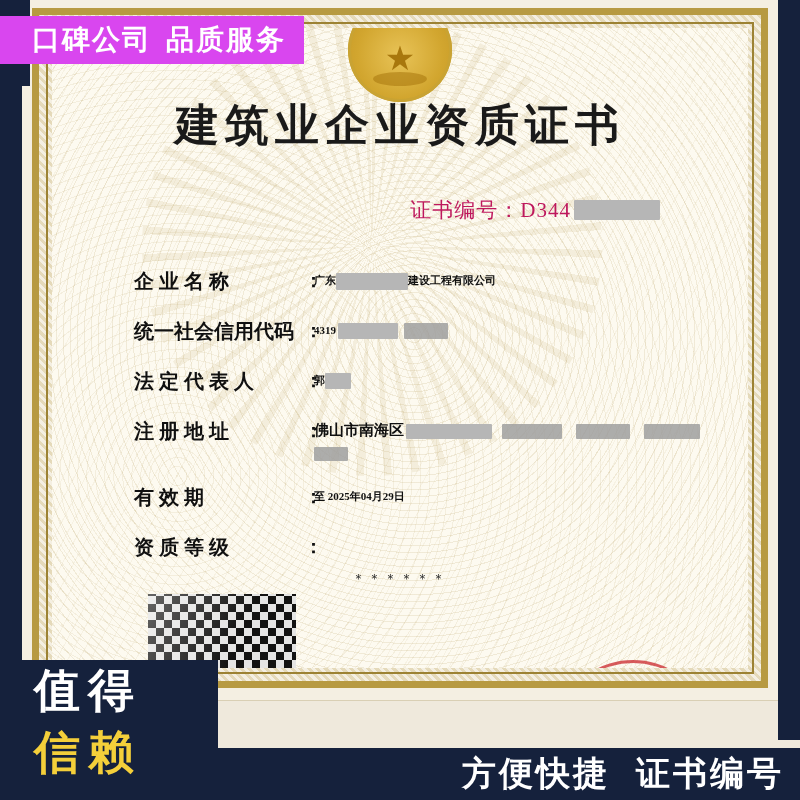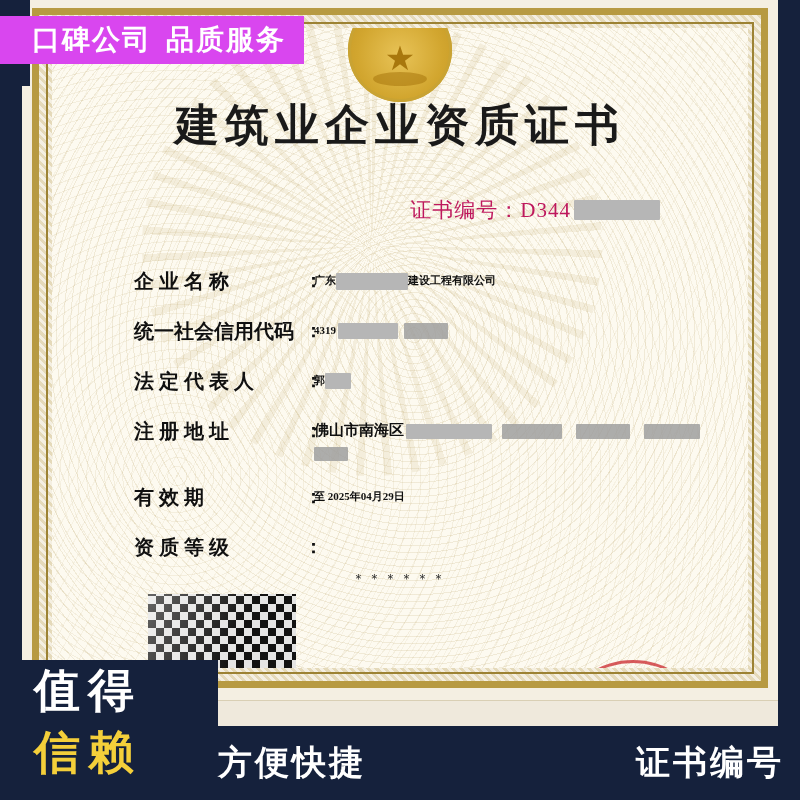--- a/index.html
+++ b/index.html
@@ -286,25 +286,25 @@
     white-space: nowrap;
   }
   .bl-line.one { top: 660px; color: #ffffff; }
   .bl-line.two { top: 722px; color: #f4cf3a; }
 
   .br-strip {
     position: absolute;
     left: 218px;
     bottom: 0;
     right: 0;
-    height: 74px;
+    height: 52px;
     background: #15213c;
     display: flex;
     align-items: center;
-    justify-content: space-between;
+    justify-content: flex-end;
     padding-right: 16px;
     gap: 26px;
     font-family: "Liberation Serif", serif;
     font-weight: bold;
     font-size: 34px;
     letter-spacing: 3px;
     color: #ffffff;
     white-space: nowrap;
   }
   .br-strip .accent { color: #ffffff; }

